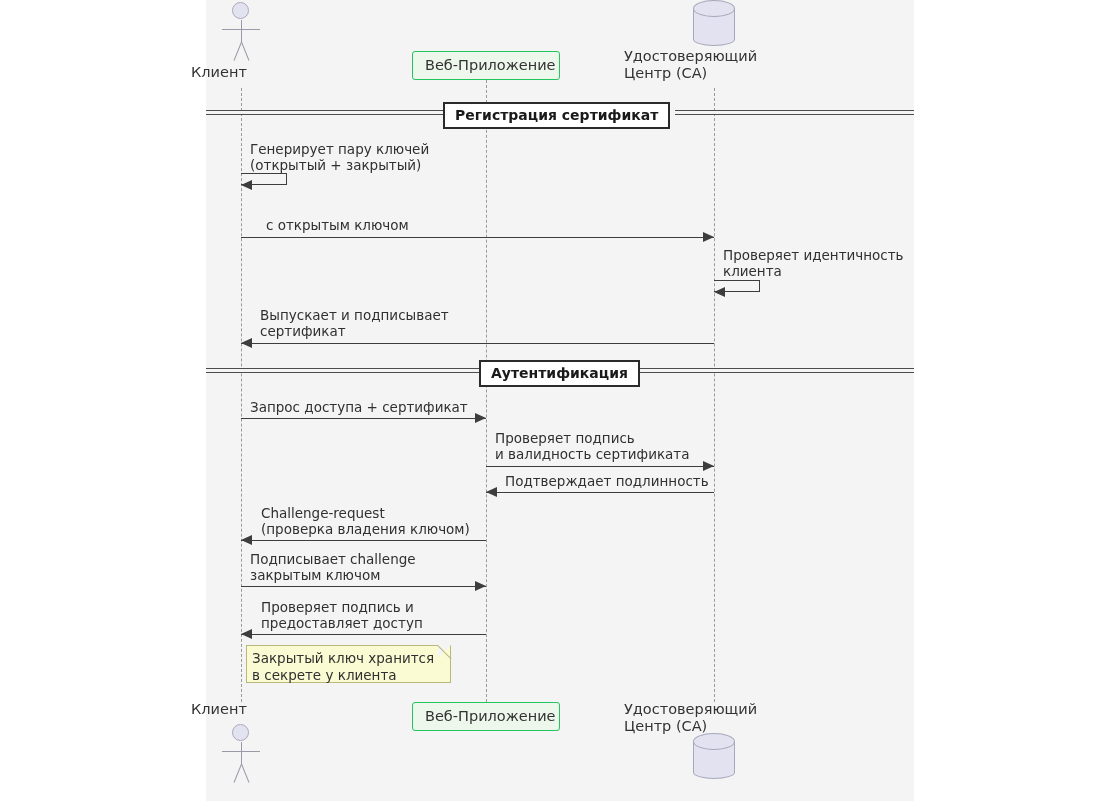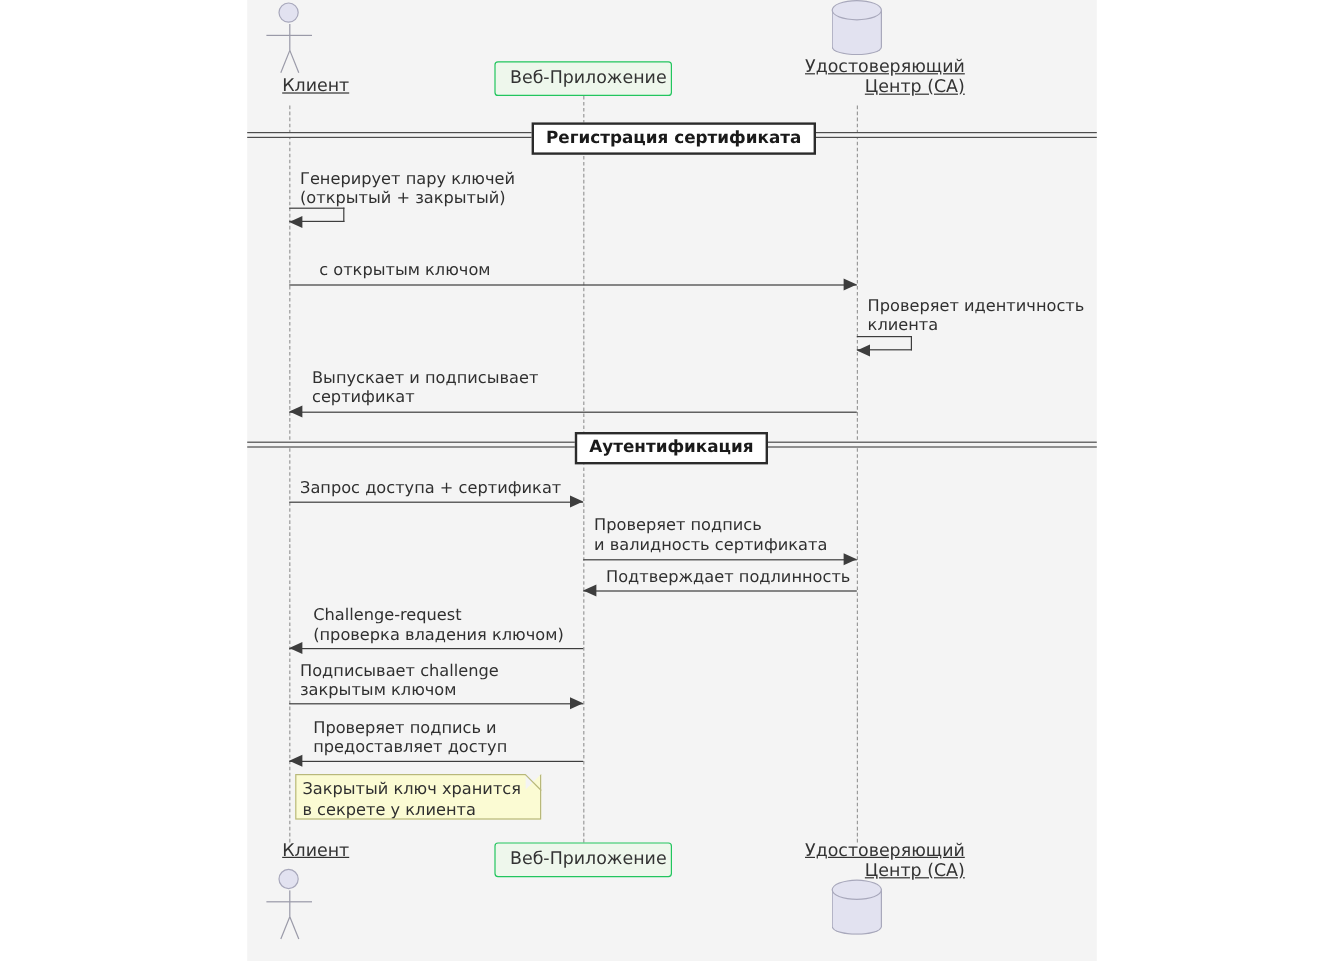--- a/index.html
+++ b/index.html
@@ -73,21 +73,21 @@
     border-radius: 50%;
     box-sizing: border-box;
   }
   .label {
     position: absolute;
     font-size: 14.5px;
     color: #333333;
     white-space: nowrap;
     line-height: 17px;
   }
-  .label.center { text-align: right; text-decoration: underline; }
+  .label.center { text-align: left; }
   .part-box {
     position: absolute;
     background: #eef7ec;
     border: 1px solid #22c55e;
     border-radius: 3px;
     font-size: 14.5px;
     color: #333333;
     padding: 5px 12px 6px 12px;
     white-space: nowrap;
     box-sizing: border-box;
@@ -189,21 +189,21 @@
     <div class="db-cyl" style="left:693px; top:0px;">
       <div class="db-body"></div>
       <div class="db-top"></div>
     </div>
     <div class="label center" style="left:624px; top:48px; width:180px;">Удостоверяющий</div>
     <div class="label center" style="left:624px; top:65px; width:180px;">Центр (CA)</div>
   </div>
 
   <div class="divider-line" style="left:206px; top:110px; width:239px;"></div>
   <div class="divider-line" style="left:675px; top:110px; width:239px;"></div>
-  <div class="divider-box" style="left:443px; top:102px;">Регистрация сертификата</div>
+  <div class="divider-box" style="left:443px; top:102px;">Регистрация сертификат</div>
 
   <div class="msg-text" style="left:250px; top:141px;">Генерирует пару ключей</div>
   <div class="msg-text" style="left:250px; top:157px;">(открытый + закрытый)</div>
   <div class="self-loop" style="left:241px; top:173px; width:46px; height:12px;"></div>
   <div class="arrow-l" style="left:241px; top:180px;"></div>
 
   <div class="msg-text" style="left:266px; top:217px;">с открытым ключом</div>
   <div class="msg-line" style="left:241px; top:237px; width:473px;"></div>
   <div class="arrow-r" style="left:703px; top:232px;"></div>
 

